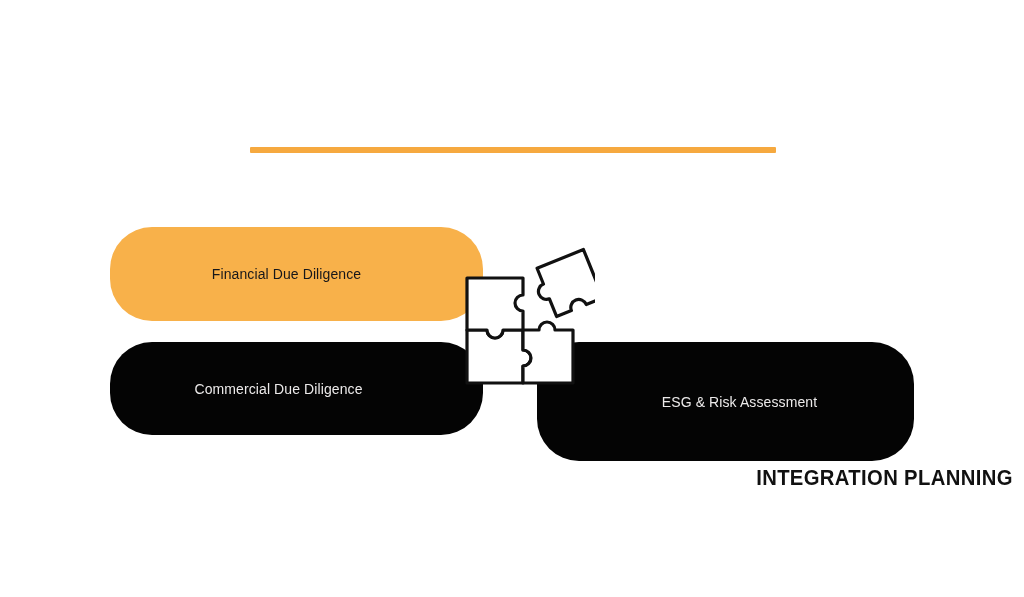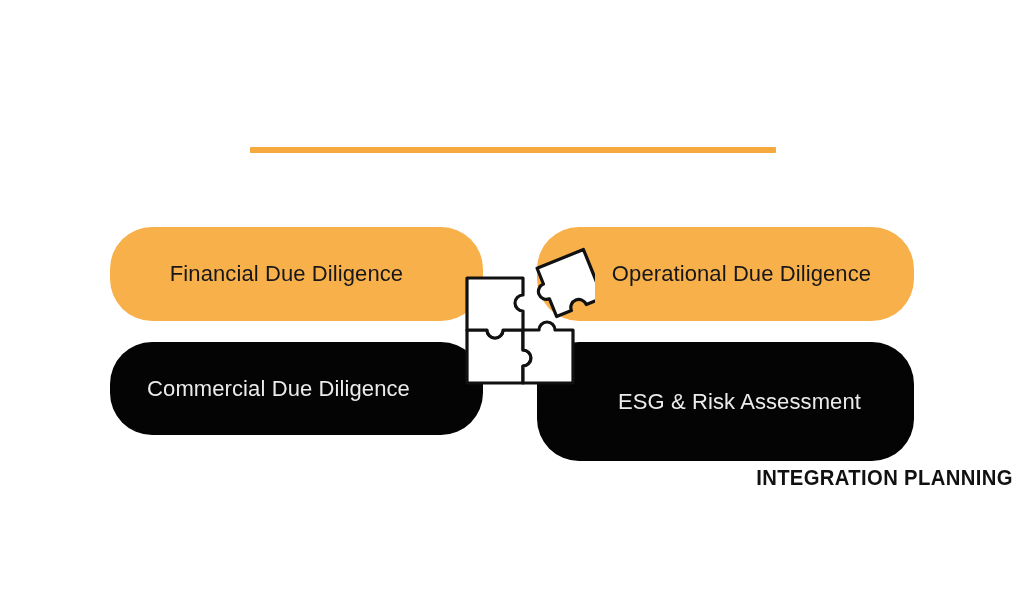--- a/index.html
+++ b/index.html
@@ -56,21 +56,21 @@
   .pill {
     position: absolute;
     display: flex;
     align-items: center;
     justify-content: center;
     border-radius: 42px;
     box-sizing: border-box;
   }
   .pill-label {
     font-family: "Liberation Sans", sans-serif;
-    font-size: 22px;
+    font-size: 14px;
     font-weight: 400;
     letter-spacing: 0.1px;
     white-space: nowrap;
   }
 
   .pill-orange { background: #f8b14a; }
   .pill-orange .pill-label { color: #17171a; }
   .pill-black  { background: #040404; }
   .pill-black .pill-label { color: #eceaea; }
 
@@ -120,23 +120,20 @@
 <body>
 
 <div id="infographic">
 
   <div class="title-rule"></div>
 
   <div class="pill pill-orange" id="pill-financial">
     <span class="pill-label">Financial Due Diligence</span>
   </div>
 
-  <div class="pill pill-orange" id="pill-operational">
-    <span class="pill-label">Operational Due Diligence</span>
-  </div>
 
   <div class="pill pill-black" id="pill-commercial">
     <span class="pill-label">Commercial Due Diligence</span>
   </div>
 
   <div class="pill pill-black" id="pill-esg">
     <span class="pill-label">ESG &amp; Risk Assessment</span>
   </div>
 
   <svg id="puzzle" viewBox="0 0 140 150" xmlns="http://www.w3.org/2000/svg">

